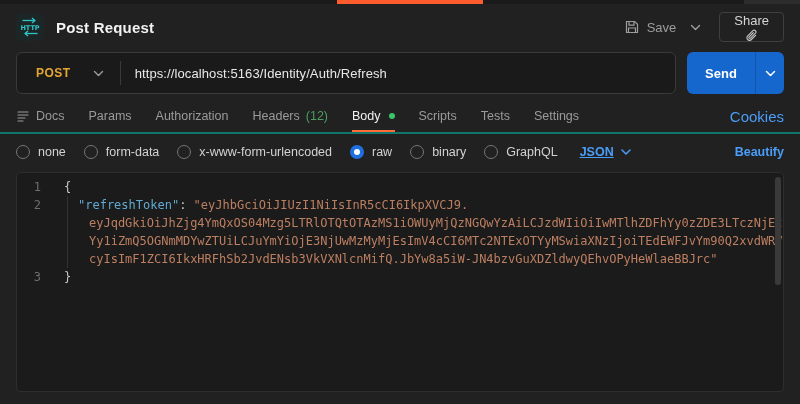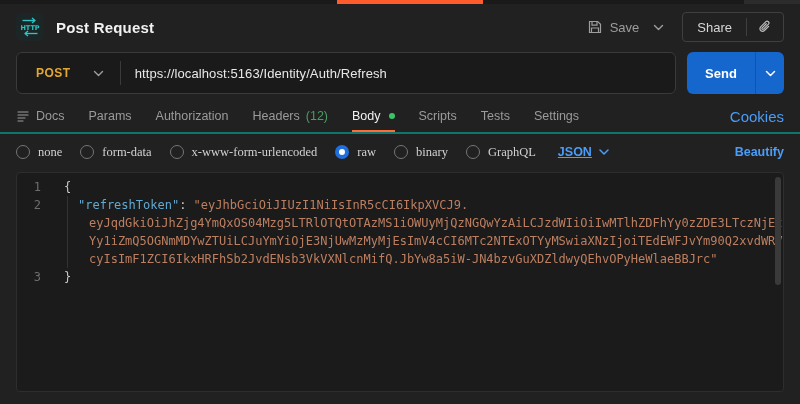--- a/index.html
+++ b/index.html
@@ -21,21 +21,21 @@
   
   .header { position:absolute; top:4px; left:0; width:800px; height:46px;
             display:flex; align-items:center; padding:0 16px; }
   .http-badge { width:28px; height:28px; border-radius:6px; background:#1d2627;
                 display:flex; align-items:center; justify-content:center; flex:none; }
   .title { font-size:15px; font-weight:700; color:#f2f2f2; margin-left:12px; letter-spacing:.2px; }
   .header-right { margin-left:auto; display:flex; align-items:center; }
   .save-btn { display:flex; align-items:center; gap:7px; color:#9d9d9d; font-size:13px; }
   .save-caret { margin-left:14px; display:flex; align-items:center; color:#9d9d9d; }
   .share-group { margin-left:18px; height:30px; border:1px solid #3f3f3f; border-radius:4px;
-                 display:flex; align-items:center; overflow:hidden; }
+                 display:flex; align-items:center; overflow:hidden;flex-direction:column; }
   .share-group .share-btn { padding:0 14px; font-size:13px; color:#d6d6d6; height:100%; }
   .share-group .vdiv { width:1px; height:18px; background:#3f3f3f; }
   .share-group .link-btn { padding:0 10px; height:100%; display:flex; align-items:center; }
 
   
   .url-container { position:absolute; left:16px; top:52px; width:660px; height:42px;
                    background:#1a1a1a; border:1px solid #3a3a3a; border-radius:6px;
                    display:flex; align-items:center; }
   .method { color:#e5a733; font-weight:700; font-size:12px; letter-spacing:.5px;
             padding-left:19px; }
@@ -58,21 +58,21 @@
          font-size:12.5px; color:#9b9b9b; margin-right:24px; white-space:nowrap; }
   .tab.active { color:#f2f2f2; }
   .tab .count { color:#4a9e64; }
   .tab .dot { width:6px; height:6px; border-radius:50%; background:#3ac569; margin-left:2px; }
   .tab .underline { position:absolute; left:0; right:0; bottom:0; height:2px; background:#ff6c37; }
   .cookies-link { margin-left:auto; align-self:center; color:#4a9df8; font-size:15px; font-weight:400; }
 
   
   .radio-row { position:absolute; top:138px; left:0; width:800px; height:28px;
                display:flex; align-items:center; padding:0 16px; font-size:12.5px; color:#d2d2d2; }
-  .radio-item { display:flex; align-items:center; gap:8px; margin-right:18px; cursor:pointer; white-space:nowrap;font-family:Liberation Serif, serif; }
+  .radio-item { display:flex; align-items:center; gap:8px; margin-right:18px; cursor:pointer; white-space:nowrap; }
   .radio-circle { width:14px; height:14px; border-radius:50%; border:1px solid #757575; flex:none; }
   .radio-circle.selected { border:4px solid #1f6fde; background:#ffffff; }
   .lang-select { display:flex; align-items:center; gap:7px; color:#4a9df8; font-weight:700;
                  margin-left:4px;text-decoration:underline; }
   .beautify-link { margin-left:auto; color:#4a9df8; font-weight:700; }
 
   
   .editor { position:absolute; left:16px; top:172px; width:768px; height:220px;
             background:#1b1b1b; border:1px solid #2e2e2e; border-radius:4px;
             font-family:"DejaVu Sans Mono", monospace; font-size:12px; line-height:18px;

